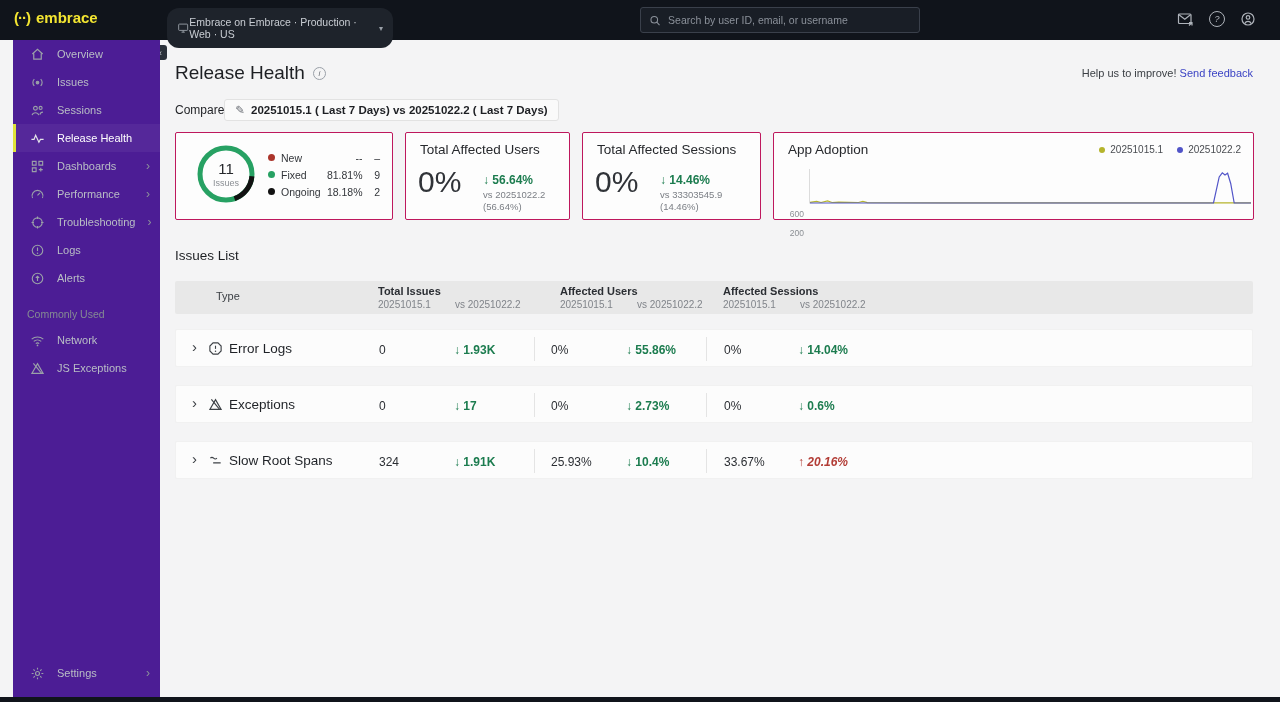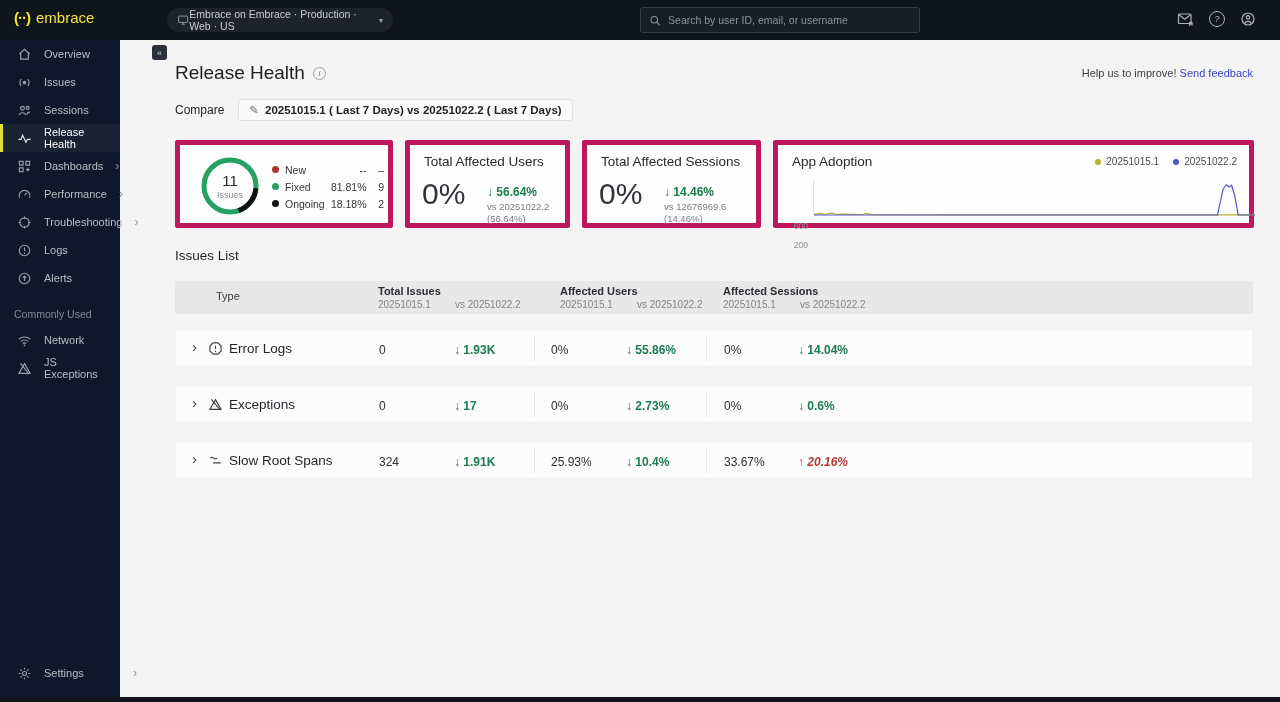--- a/index.html
+++ b/index.html
@@ -3,62 +3,62 @@
 <meta charset="utf-8">
 <style>
   * { margin:0; padding:0; box-sizing:border-box; }
   html,body { width:1280px; height:702px; overflow:hidden;
     font-family:"Liberation Sans","DejaVu Sans",sans-serif; background:#f4f4f5; }
 
   
   .topbar { position:absolute; left:0; top:0; width:1280px; height:40px; background:#10141b; z-index:5; }
   .logo { position:absolute; left:14px; top:9px; display:flex; align-items:center; gap:6px; color:#f3e531; }
   .logo-mark { font-weight:700; font-size:15px; letter-spacing:-1px; }
-  .logo-text { font-weight:400; font-size:15px; }
-  .app-pill { position:absolute; left:167px; top:8px; width:226px; height:24px; background:#1e232b;
+  .logo-text { font-weight:700; font-size:15px; }
+  .app-pill { position:absolute; left:167px; top:8px; width:226px; height:40px; background:#1e232b;
     border-radius:12px; display:flex; align-items:center; padding:0 10px; color:#c9cdd3; font-size:10.5px; }
   .app-pill .caret { margin-left:auto; font-size:8px; color:#9aa0a8; }
   .searchbox { position:absolute; left:640px; top:7px; width:280px; height:26px; background:#191e26;
     border:1px solid #3a404b; border-radius:3px; display:flex; align-items:center; padding:0 8px; gap:7px; }
   .searchbox input { background:transparent; border:none; outline:none; color:#cfd3d8; font-size:10.5px; width:100%;
     font-family:"Liberation Sans","DejaVu Sans",sans-serif; }
   .searchbox input::placeholder { color:#8b919a; }
   .top-actions { position:absolute; right:24px; top:11px; display:flex; gap:15px; align-items:center; color:#aeb3ba; }
   .icon-circle { width:16px; height:16px; border:1.2px solid #aeb3ba; border-radius:50%; display:flex;
     align-items:center; justify-content:center; font-size:9px; color:#aeb3ba; font-style:normal; }
 
   
-  .sidebar { position:absolute; left:0; top:40px; width:120px; height:662px; background:#0f172a; z-index:4; }
+  .sidebar { position:absolute; left:13px; top:40px; width:147px; height:662px; background:#4c1d95; z-index:4; }
   .nav-item { height:28px; display:flex; align-items:center; gap:12px; padding-left:14px; padding-right:10px;
     color:#b9bec5; font-size:11px; cursor:pointer; border-left:3px solid transparent; }
   .nav-item .nicon { width:15px; height:15px; color:#9aa0a8; flex:0 0 15px; display:flex; }
   .nav-item .nchev { margin-left:auto; color:#8b919a; font-size:12px; }
   .nav-item.active { color:#ffffff; background:rgba(255,255,255,0.05); border-left-color:#dfe23a; }
   .nav-item.active .nicon { color:#e4e6e9; }
   .side-section { margin-top:16px; padding:0 0 6px 14px; color:#858b93; font-size:10.5px; }
   .settings-item { position:absolute; bottom:15px; left:0; width:147px; }
 
   
   .main { position:absolute; left:147px; top:40px; width:1133px; height:657px; background:#f4f4f5; }
   .collapse-btn { position:absolute; left:5px; top:5px; width:15px; height:15px; background:#2b313a; color:#cfd3d8;
     border-radius:3px; font-size:9px; display:flex; align-items:center; justify-content:center; cursor:pointer; }
   .page-title-row { position:absolute; left:28px; top:22px; right:27px; display:flex; align-items:center; }
   .page-title { font-size:19px; font-weight:500; color:#1d1f23; }
   .info-circle { width:13px; height:13px; border:1.1px solid #9aa0a8; border-radius:50%; color:#6b6f76;
     font-size:8px; font-style:normal; display:inline-flex; align-items:center; justify-content:center; margin-left:8px; }
   .feedback { margin-left:auto; font-size:11px; color:#3c4045;padding-left:40px; }
   .feedback a { color:#3b43c4; text-decoration:none; }
-  .compare-row { position:absolute; left:28px; top:59px; display:flex; align-items:center; gap:14px; }
+  .compare-row { position:absolute; left:28px; top:59px; display:flex; align-items:center; }
   .compare-label { font-size:12px; color:#1d1f23; }
   .compare-pill { height:22px; background:#fafafa; border:1px solid #e2e2e2; border-radius:3px; display:flex;
     align-items:center; gap:6px; padding:0 10px; font-size:11.5px; font-weight:600; color:#1d1f23; cursor:pointer; }
   .compare-pill .pencil { color:#6b6f76; font-weight:400; }
 
   
-  .card { position:absolute; top:100px; height:88px; background:#fdfdfd; border:5px solid #be185d; border-radius:2px; }
+  .card { position:absolute; top:92px; height:88px; background:#fdfdfd; border:1px solid #be185d; border-radius:2px; }
   .card-issues   { left:28px;  width:218px; }
   .card-users    { left:258px; width:165px; }
   .card-sessions { left:435px; width:179px; }
   .card-adoption { left:626px; width:481px; }
   .card-title { position:absolute; left:14px; top:9px; font-size:13.5px; color:#27292d; }
   .donut-wrap { position:absolute; left:18px; top:9px; width:64px; height:64px;text-decoration:underline; }
   .donut-center { position:absolute; inset:0; display:flex; flex-direction:column; align-items:center; justify-content:center; }
   .donut-center .dc-num { font-size:15px; font-weight:500; color:#26282c; line-height:1; }
   .donut-center .dc-lbl { font-size:9px; color:#8b8f94; margin-top:2px; }
   .legend { position:absolute; left:92px; top:16px; width:112px; font-size:10.5px; color:#33363b; }
@@ -336,21 +336,21 @@
       <div class="delta-green">↓ 56.64%</div>
       <div class="vs-line">vs 20251022.2 (56.64%)</div>
     </div>
   </div>
 
   <div class="card card-sessions">
     <div class="card-title">Total Affected Sessions</div>
     <div class="big-val">0%</div>
     <div class="delta-block">
       <div class="delta-green">↓ 14.46%</div>
-      <div class="vs-line">vs 12676969.6 (14.46%)</div>
+      <div class="vs-line">vs 33303545.9 (14.46%)</div>
     </div>
   </div>
 
   <div class="card card-adoption">
     <div class="card-title">App Adoption</div>
     <div class="adoption-legend">
       <span class="li">
           <span class="ldot ldot-yellow"></span>
           <span>20251015.1</span>
         </span>

